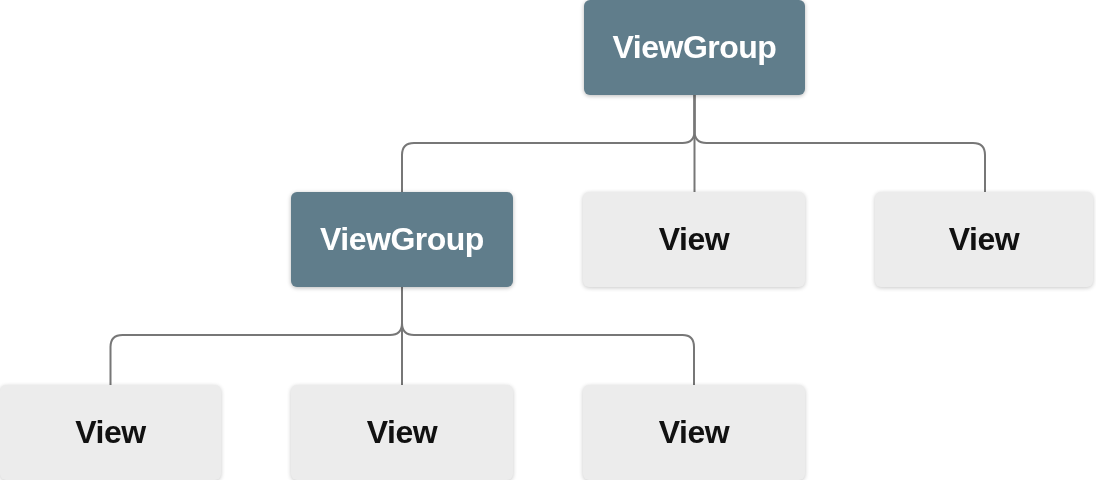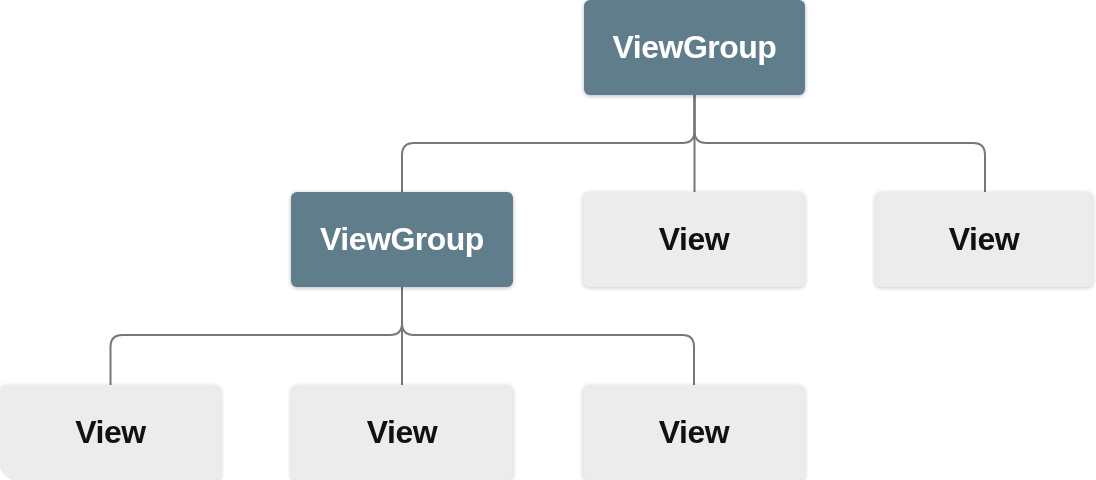--- a/index.html
+++ b/index.html
@@ -7,21 +7,20 @@
     padding: 0;
     background: var(--background, #ffffff);
     font-family: "Liberation Sans", sans-serif;
   }
   .stage {
     position: relative;
     width: 1096px;
     height: 480px;
     overflow: hidden;
     background: var(--background, #ffffff);
-    border-radius: 16px;
   }
   .edges {
     position: absolute;
     left: 0;
     top: 0;
     width: 1096px;
     height: 480px;
   }
   .edges path {
     fill: none;

